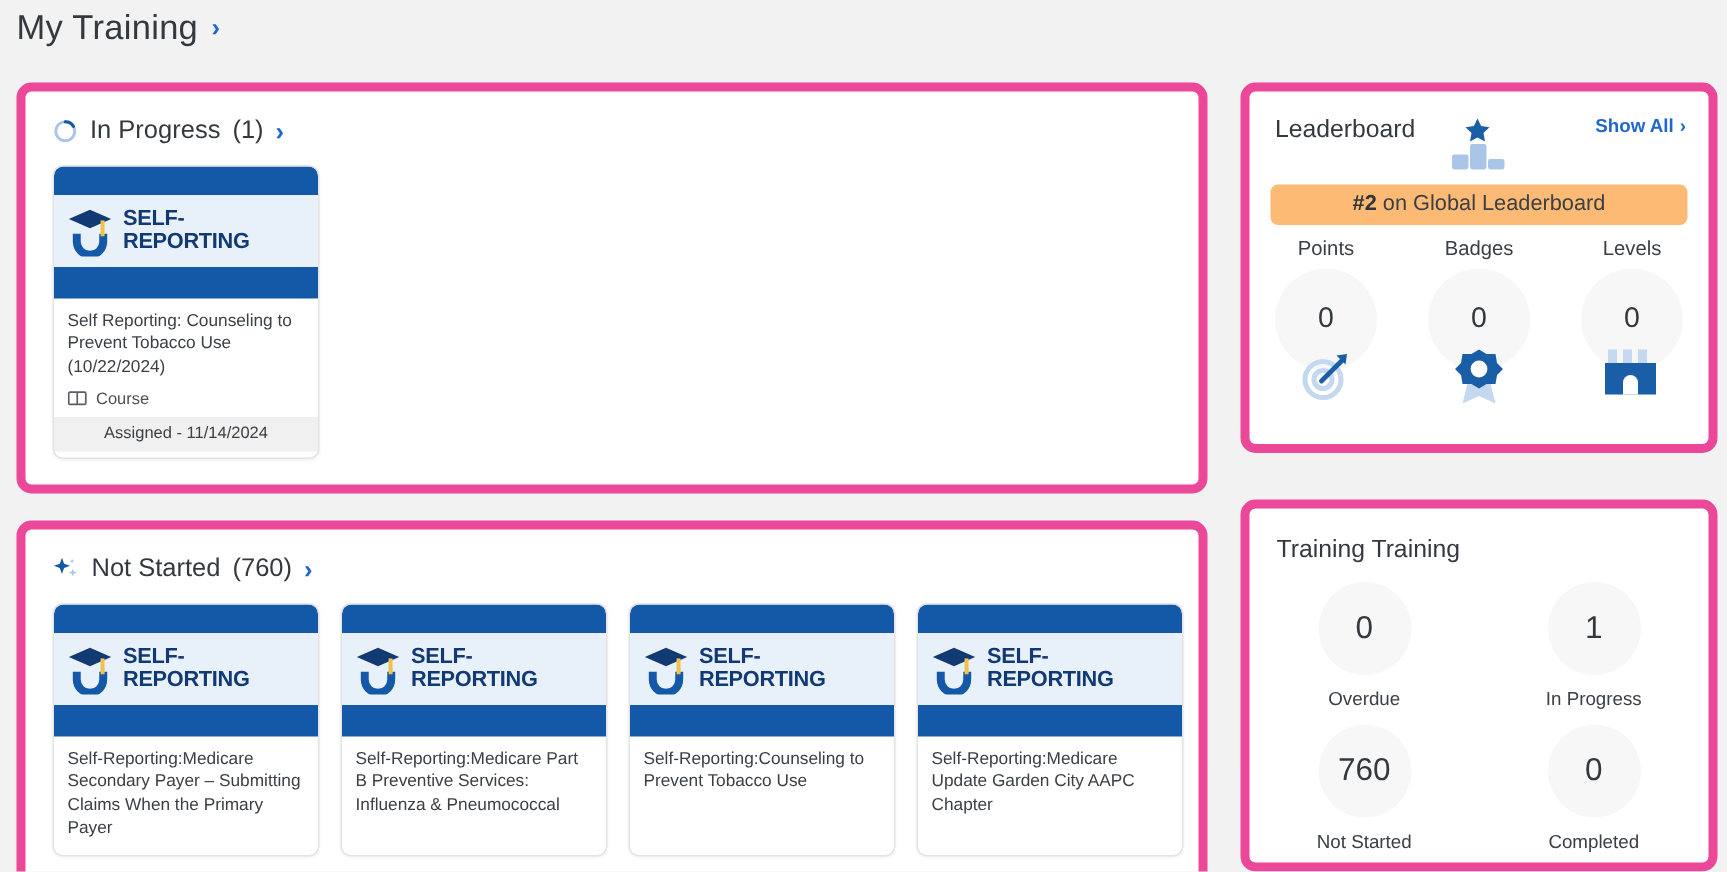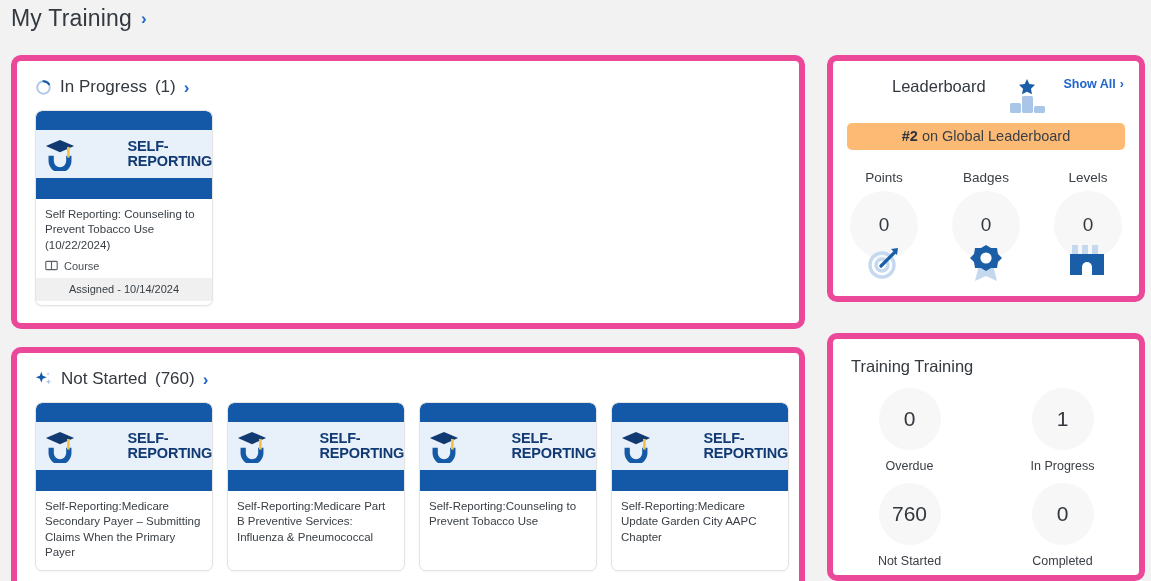--- a/index.html
+++ b/index.html
@@ -47,21 +47,20 @@
     border: 1px solid #e4e4e4; border-radius: 7px;
     overflow: hidden; flex: none;
     box-shadow: 0 1px 2px rgba(0,0,0,.05);
   }
   .card.tall { height: 196px; }
   .thumb { position: relative; height: 88px; background: #1459a8; border-radius: 6px 6px 0 0; }
   .thumb .band {
     position: absolute; left: 0; right: 0; top: 19px; height: 48px;
     background: #e8f0fa; display: flex; align-items: center; gap: 7px;
     padding-left: 9px;
-    justify-content: space-between;
   }
   .logo-mark { width: 30px; height: 34px; flex: none; }
   .logo-text {
     font-size: 14.5px; font-weight: 700; color: #123a72;
     line-height: 1.02; letter-spacing: -.2px;
   }
   .card-body { padding: 8px 9px 0 9px; }
   .card-title {
     font-size: 11.5px; line-height: 1.33; color: #3a4046;
     word-break: break-word;
@@ -77,32 +76,32 @@
   }
 
   
   .ns-cards { display: flex; gap: 14px; padding: 13px 0 0 18px; }
   .ns-card { width: 178px; flex: none; }
   .ns-card .card-body { padding-bottom: 10px; }
   .clipped { width: 26px; overflow: hidden; }
 
   
   .lb-head { display: flex; align-items: flex-start; padding: 16px 15px 0 17px; }
-  .lb-title { font-size: 16.5px; color: #33393f; margin-left: 42px; }
+  .lb-title { font-size: 16.5px; color: #33393f; }
   .podium { width: 46px; height: 36px; margin: 2px 0 0 18px; }
   .show-all {
     margin-left: auto; color: #2166cc; font-size: 12.5px;
     font-weight: 700; display: flex; align-items: center; gap: 4px;
   }
   .rank-banner {
     margin: 8px 14px 0 14px; background: #fdba74; border-radius: 5px;
     text-align: center; padding: 5px 0 6px; font-size: 14.5px; color: #3a4046;
   }
   .rank-banner b { font-weight: 700; color: #2e3338; }
-  .stats-row { display: flex; margin-top: 20px; }
+  .stats-row { display: flex; margin-top: 8px; }
   .stat { flex: 1; text-align: center; }
   .stat-label { font-size: 13.5px; color: #3a4046; }
   .stat-circle {
     width: 68px; height: 68px; margin: 6px auto 0; border-radius: 50%;
     background: #f7f7f7; display: flex; align-items: center; justify-content: center;
     font-size: 19px; color: #33393f;
   }
   .stat-icon { height: 36px; margin-top: -16px; display: flex; justify-content: center; }
 
   
@@ -158,21 +157,21 @@
         <div class="card-body">
           <div class="card-title">Self Reporting: Counseling to Prevent Tobacco Use (10/22/2024)</div>
         </div>
         <div class="card-meta">
           <svg class="book-icon" viewBox="0 0 16 13">
             <rect x="1" y="1.5" width="14" height="10" rx="1" fill="none" stroke="#5a6067" stroke-width="1.4"></rect>
             <line x1="8" y1="1.5" x2="8" y2="11.5" stroke="#5a6067" stroke-width="1.4"></line>
           </svg>
           <span>Course</span>
         </div>
-        <div class="card-footer">Assigned - 10/14/2024</div>
+        <div class="card-footer">Assigned - 11/14/2024</div>
       </div>
     </div>
   </div>
 
   <div class="panel" id="panel-notstarted">
     <div class="section-head">
       <svg class="spark-icon" viewBox="0 0 20 20">
         <path d="M7 2 L8.6 6.4 L13 8 L8.6 9.6 L7 14 L5.4 9.6 L1 8 L5.4 6.4 Z" fill="#1459a8"></path>
         <path d="M15 10 L15.8 12.2 L18 13 L15.8 13.8 L15 16 L14.2 13.8 L12 13 L14.2 12.2 Z" fill="#a9c6e8"></path>
         <path d="M14.5 2.5 L15 4 L16.5 4.5 L15 5 L14.5 6.5 L14 5 L12.5 4.5 L14 4 Z" fill="#a9c6e8"></path>

